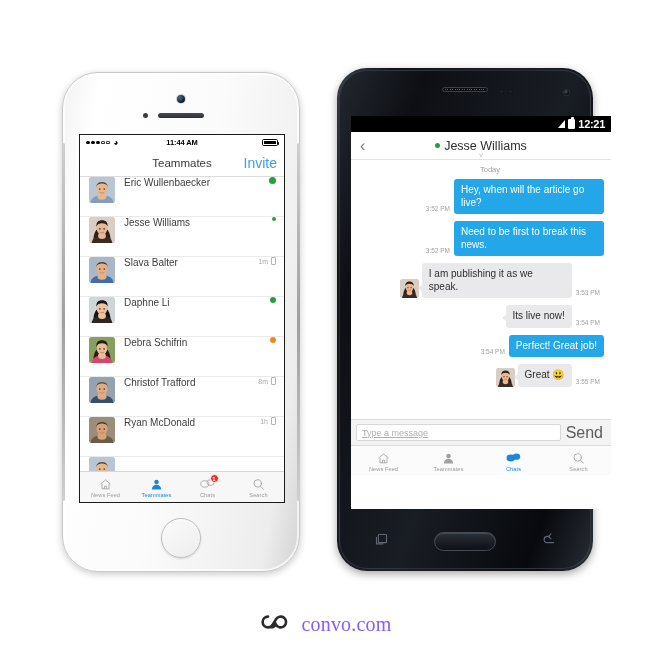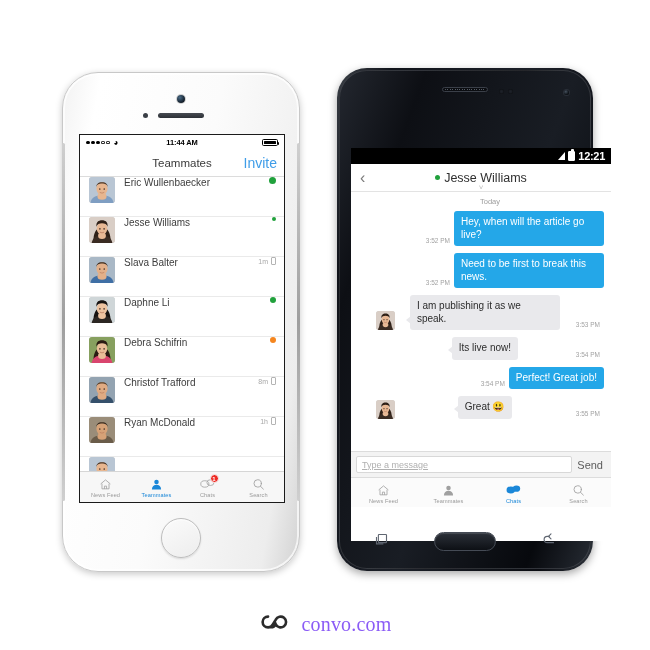--- a/index.html
+++ b/index.html
@@ -174,21 +174,21 @@
   .and-sensor2 { left: 50%; margin-left: 43px; }
   .and-cam {
     position: absolute; right: 24px; top: 22px;
     width: 5px; height: 5px; border-radius: 50%;
     background: radial-gradient(circle at 35% 32%, #46525f 0%, #11161c 60%, #000 100%);
     box-shadow: 0 0 0 1px #2a2f38;
   }
   .and-screen {
     position: absolute; left: 14px; top: 48px;
     width: 260px; height: 393px;
-    background: #ffffff; overflow: hidden; margin-top: 32px;
+    background: #ffffff; overflow: hidden;
   }
   .and-status {
     height: 16px; background: #000; display: flex;
     align-items: center; justify-content: flex-end;
     padding: 0 6px; gap: 3px;
   }
   .and-sig {
     width: 0; height: 0;
     border-left: 7px solid transparent;
     border-bottom: 8px solid #fff;
@@ -221,21 +221,21 @@
 
   .chat-area {
     height: 259px; background: #fff; padding: 5px 7px 0 25px;
     overflow: hidden; position: relative;
   }
   .day-sep {
     text-align: center; font-size: 7.5px; color: #9d9d9d; margin-bottom: 5px;
   }
   .msg { display: flex; align-items: flex-end; margin-bottom: 7px; }
   .msg.out { justify-content: flex-end; }
-  .msg.in { justify-content: space-between; }
+  .msg.in { justify-content: flex-end; }
   .bubble {
     max-width: 150px; padding: 5px 7px;
     font-size: 10px; line-height: 1.25; border-radius: 3px;
     position: relative;
   }
   .msg.out .bubble { background: #24a7e8; color: #fff; }
   .msg.in .bubble { background: #e9e9ec; color: #2d2d2d; }
   .msg.in .bubble::before {
     content: ''; position: absolute; left: -4px; bottom: 6px;
     width: 0; height: 0;
@@ -253,21 +253,21 @@
   .compose {
     height: 26px; background: #f3f3f3; border-top: .7px solid #dcdcdc;
     display: flex; align-items: center; padding: 0 5px; gap: 5px;
   }
   .compose-input {
     flex: 1; height: 17px; background: #fff;
     border: .7px solid #d8d8d8; border-radius: 2px;
     font-size: 9px; color: #b0b0b0; padding: 0 5px;
     display: flex; align-items: center; text-decoration: underline;
   }
-  .send-btn { font-size: 11px; color: #5c5c5c; padding-right: 3px; }
+  .send-btn { font-size: 16px; color: #5c5c5c; padding-right: 3px; }
 
   .and-tabbar {
     height: 30px; background: #fbfbfb; border-top: .7px solid #dcdcdc;
     display: flex;
   }
 
   .and-hardnav {
     position: absolute; left: 14px; right: 14px; bottom: 14px;
     height: 32px; display: flex; align-items: center; justify-content: space-around;
   }

